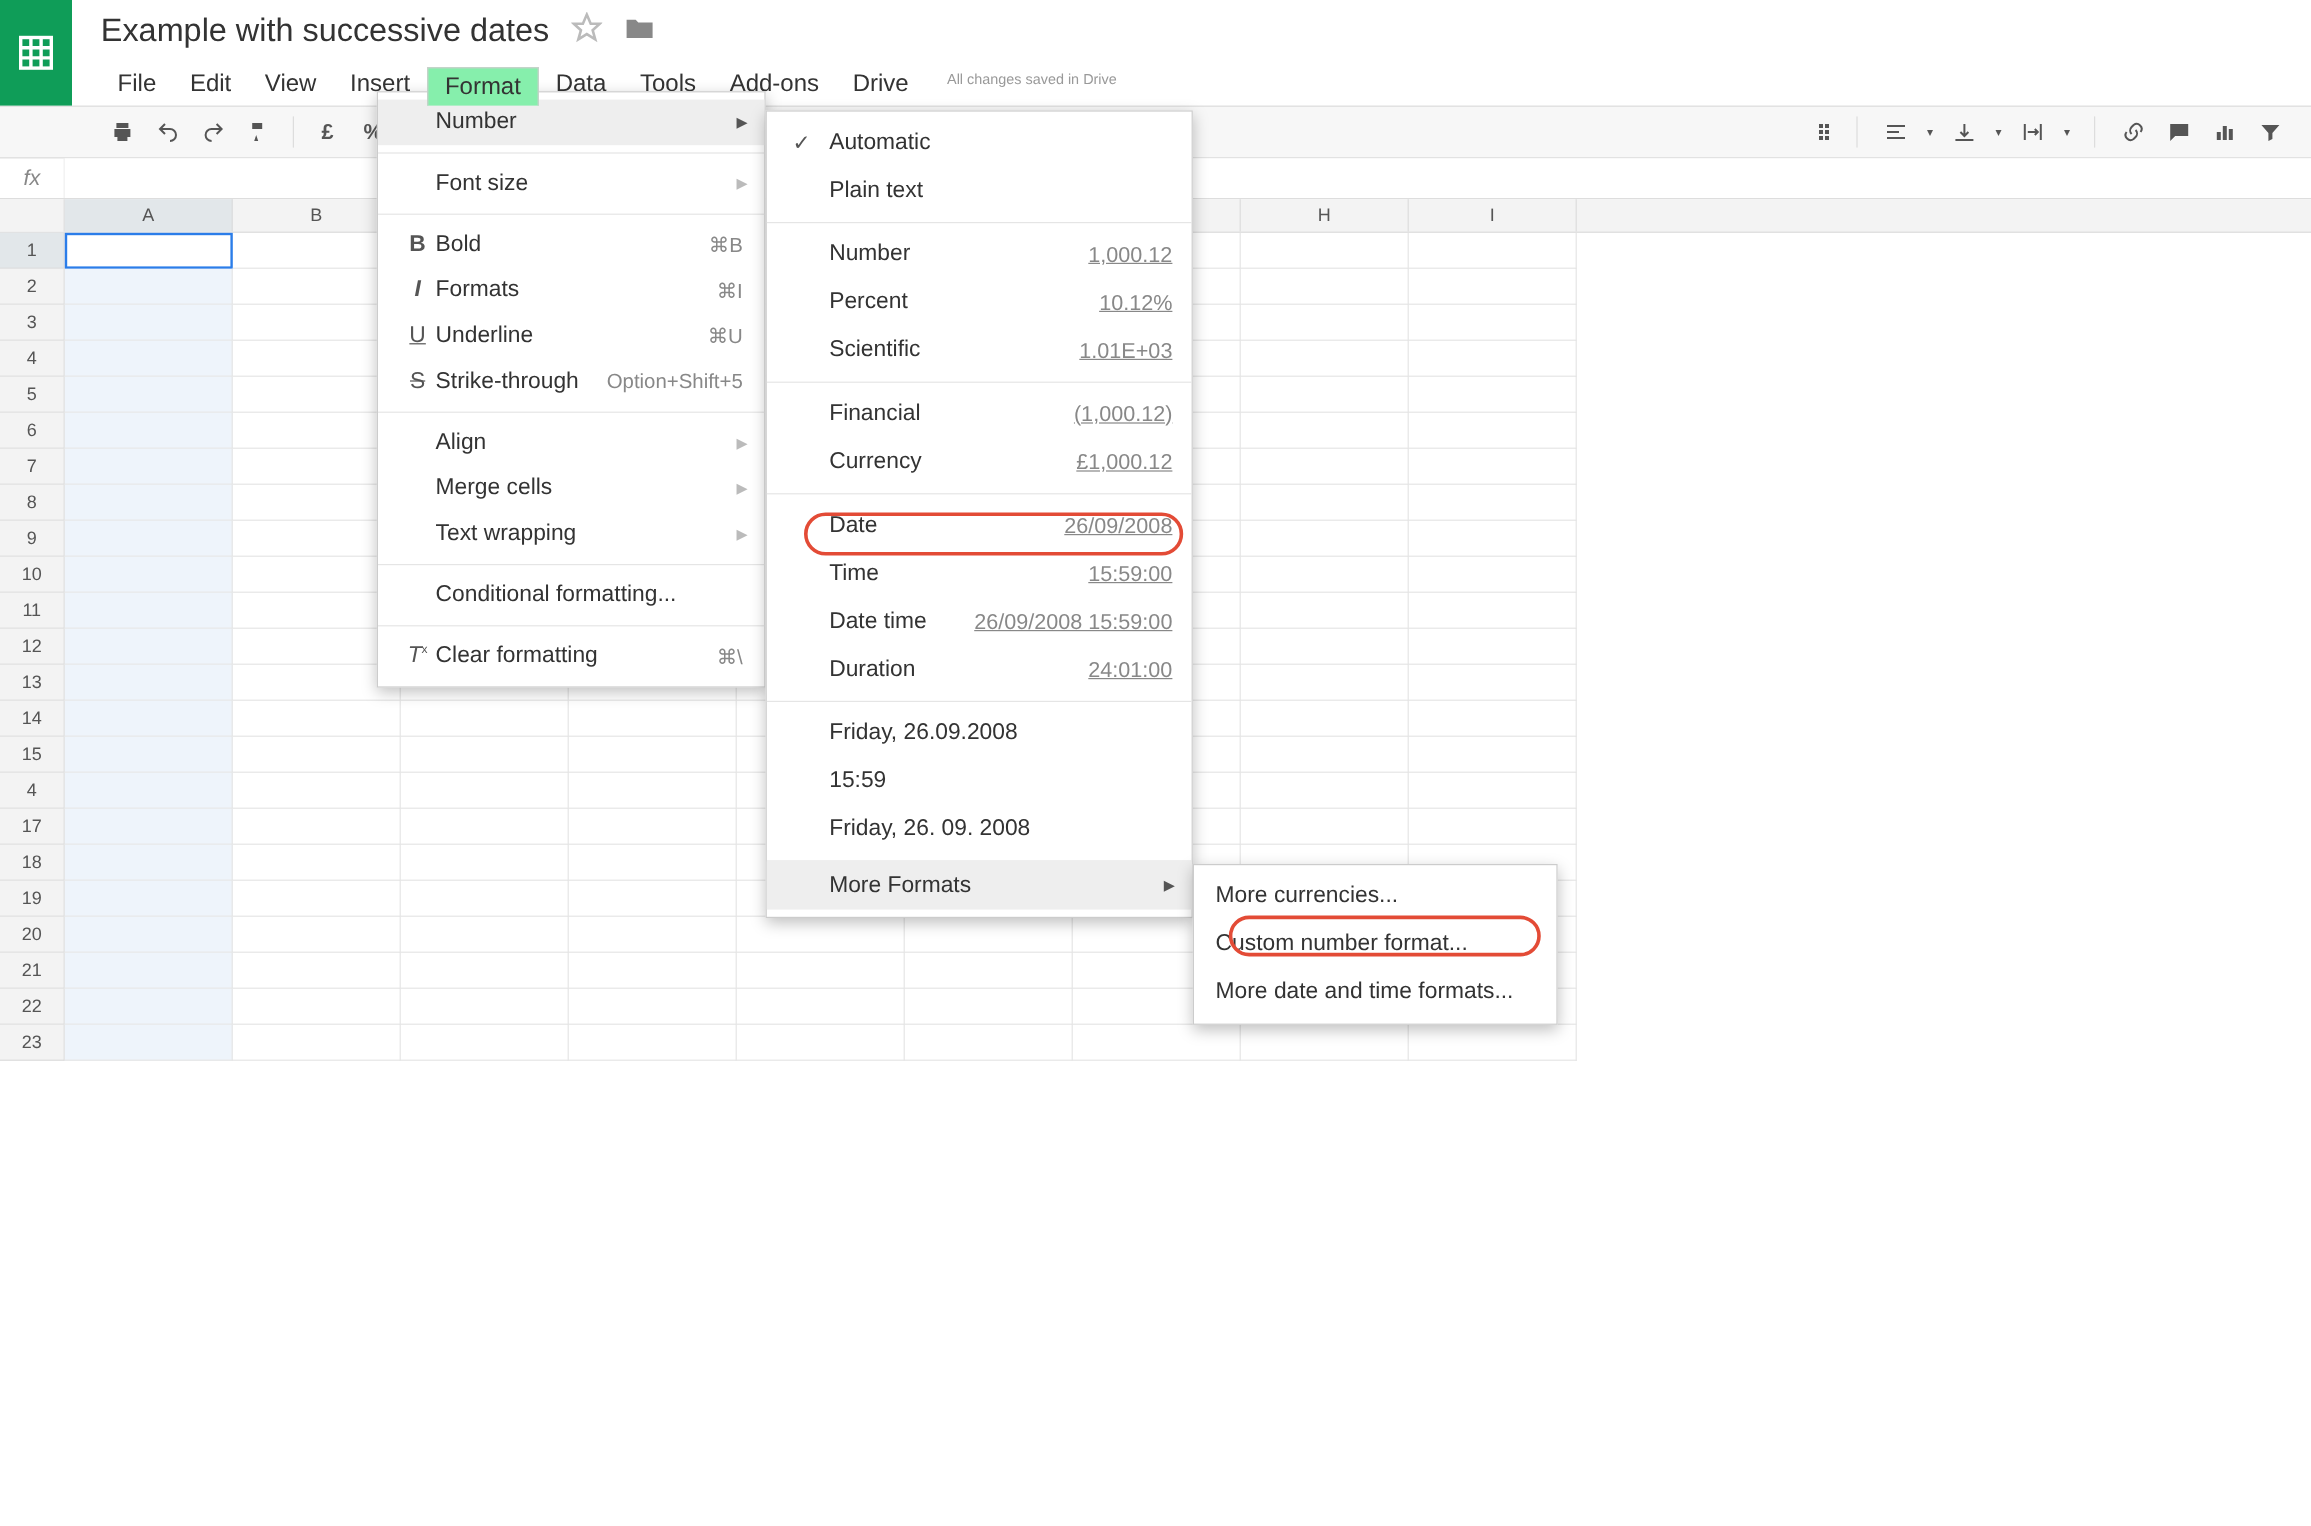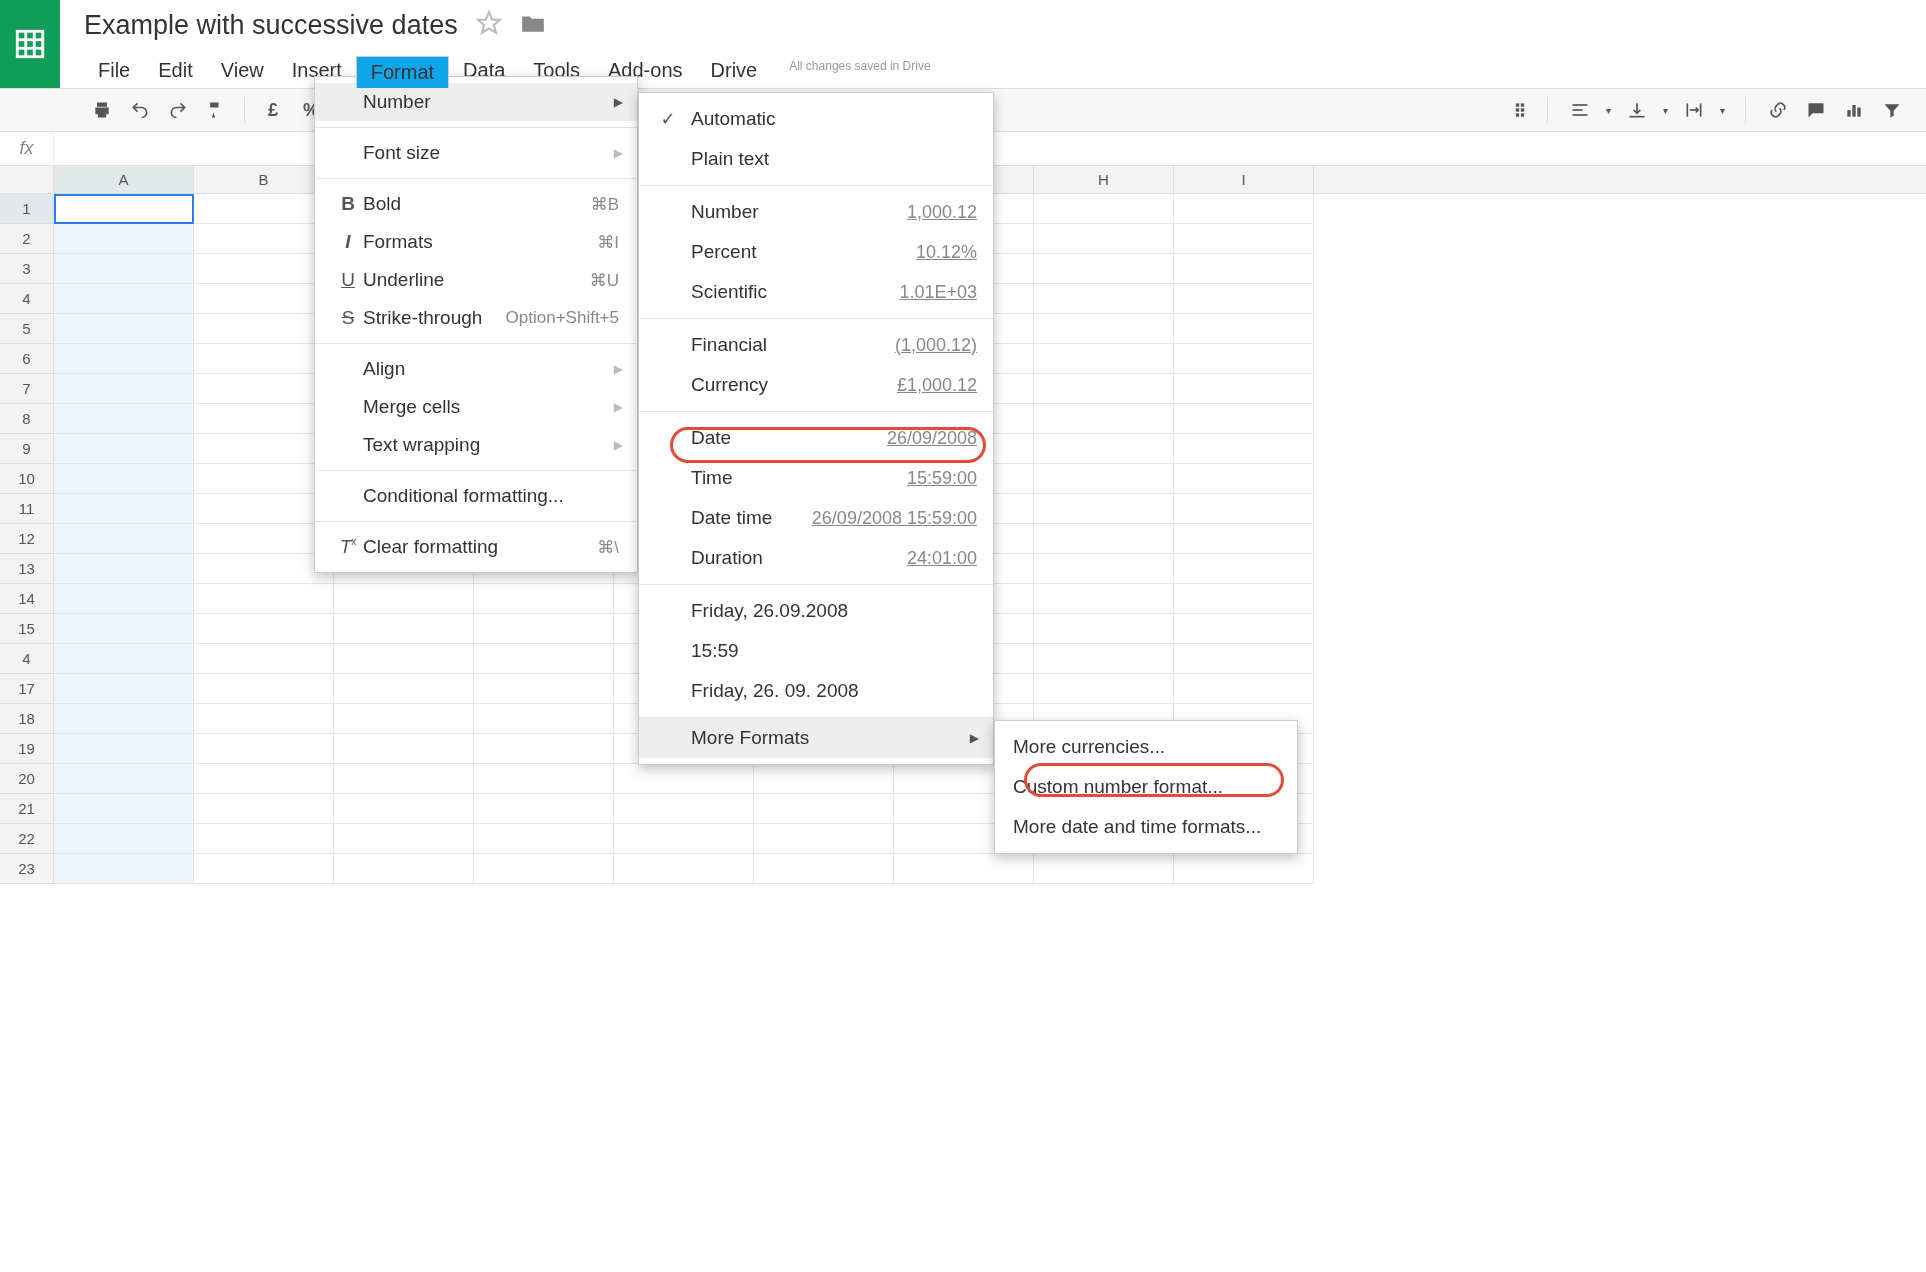--- a/index.html
+++ b/index.html
@@ -8,21 +8,21 @@
 
 .header { display: flex; align-items: center; height: 88px; }
 .app-logo { width: 60px; height: 88px; background: #0f9d58; display: flex; align-items: center; justify-content: center; }
 .app-logo svg { width: 34px; height: 34px; }
 .title-block { padding: 8px 0 0 24px; }
 .title-row { display: flex; align-items: center; gap: 18px; }
 .doc-title { font-size: 27px; color: #333; font-weight: 400; }
 .star-icon svg, .folder-icon svg { width: 26px; height: 26px; }
 .menubar { display: flex; gap: 0; margin-top: 14px; }
 .menu-item { font-size: 20px; color: #333; padding: 4px 14px; cursor: pointer; }
-.menu-item.active { background: #0ea5e9; border: 1px solid #ccc; border-bottom: none; position: relative; z-index: 60; top: 1px; }
+.menu-item.active { background: #86efac; border: 1px solid #ccc; border-bottom: none; position: relative; z-index: 60; top: 1px; }
 .save-status { font-size: 12px; color: #999; margin-left: 18px; padding: 4px 0; }
 
 
 .toolbar { height: 44px; border-top: 1px solid #ddd; border-bottom: 1px solid #ddd; background: #f7f7f7; display: flex; align-items: center; padding: 0 12px 0 80px; gap: 0; }
 .tb-group { display: flex; align-items: center; gap: 14px; padding: 0 10px; height: 100%; }
 .tb-sep { width: 1px; height: 26px; background: #ddd; margin: 0 6px; }
 .tb-btn { width: 24px; height: 24px; display: flex; align-items: center; justify-content: center; color: #555; cursor: pointer; font-size: 18px; }
 .tb-spacer { flex: 1; }
 .tb-right { display:flex; align-items:center; gap:14px; padding:0 10px; }
 .tb-more { width:14px; height:24px; display:flex; align-items:center; justify-content:center; }

